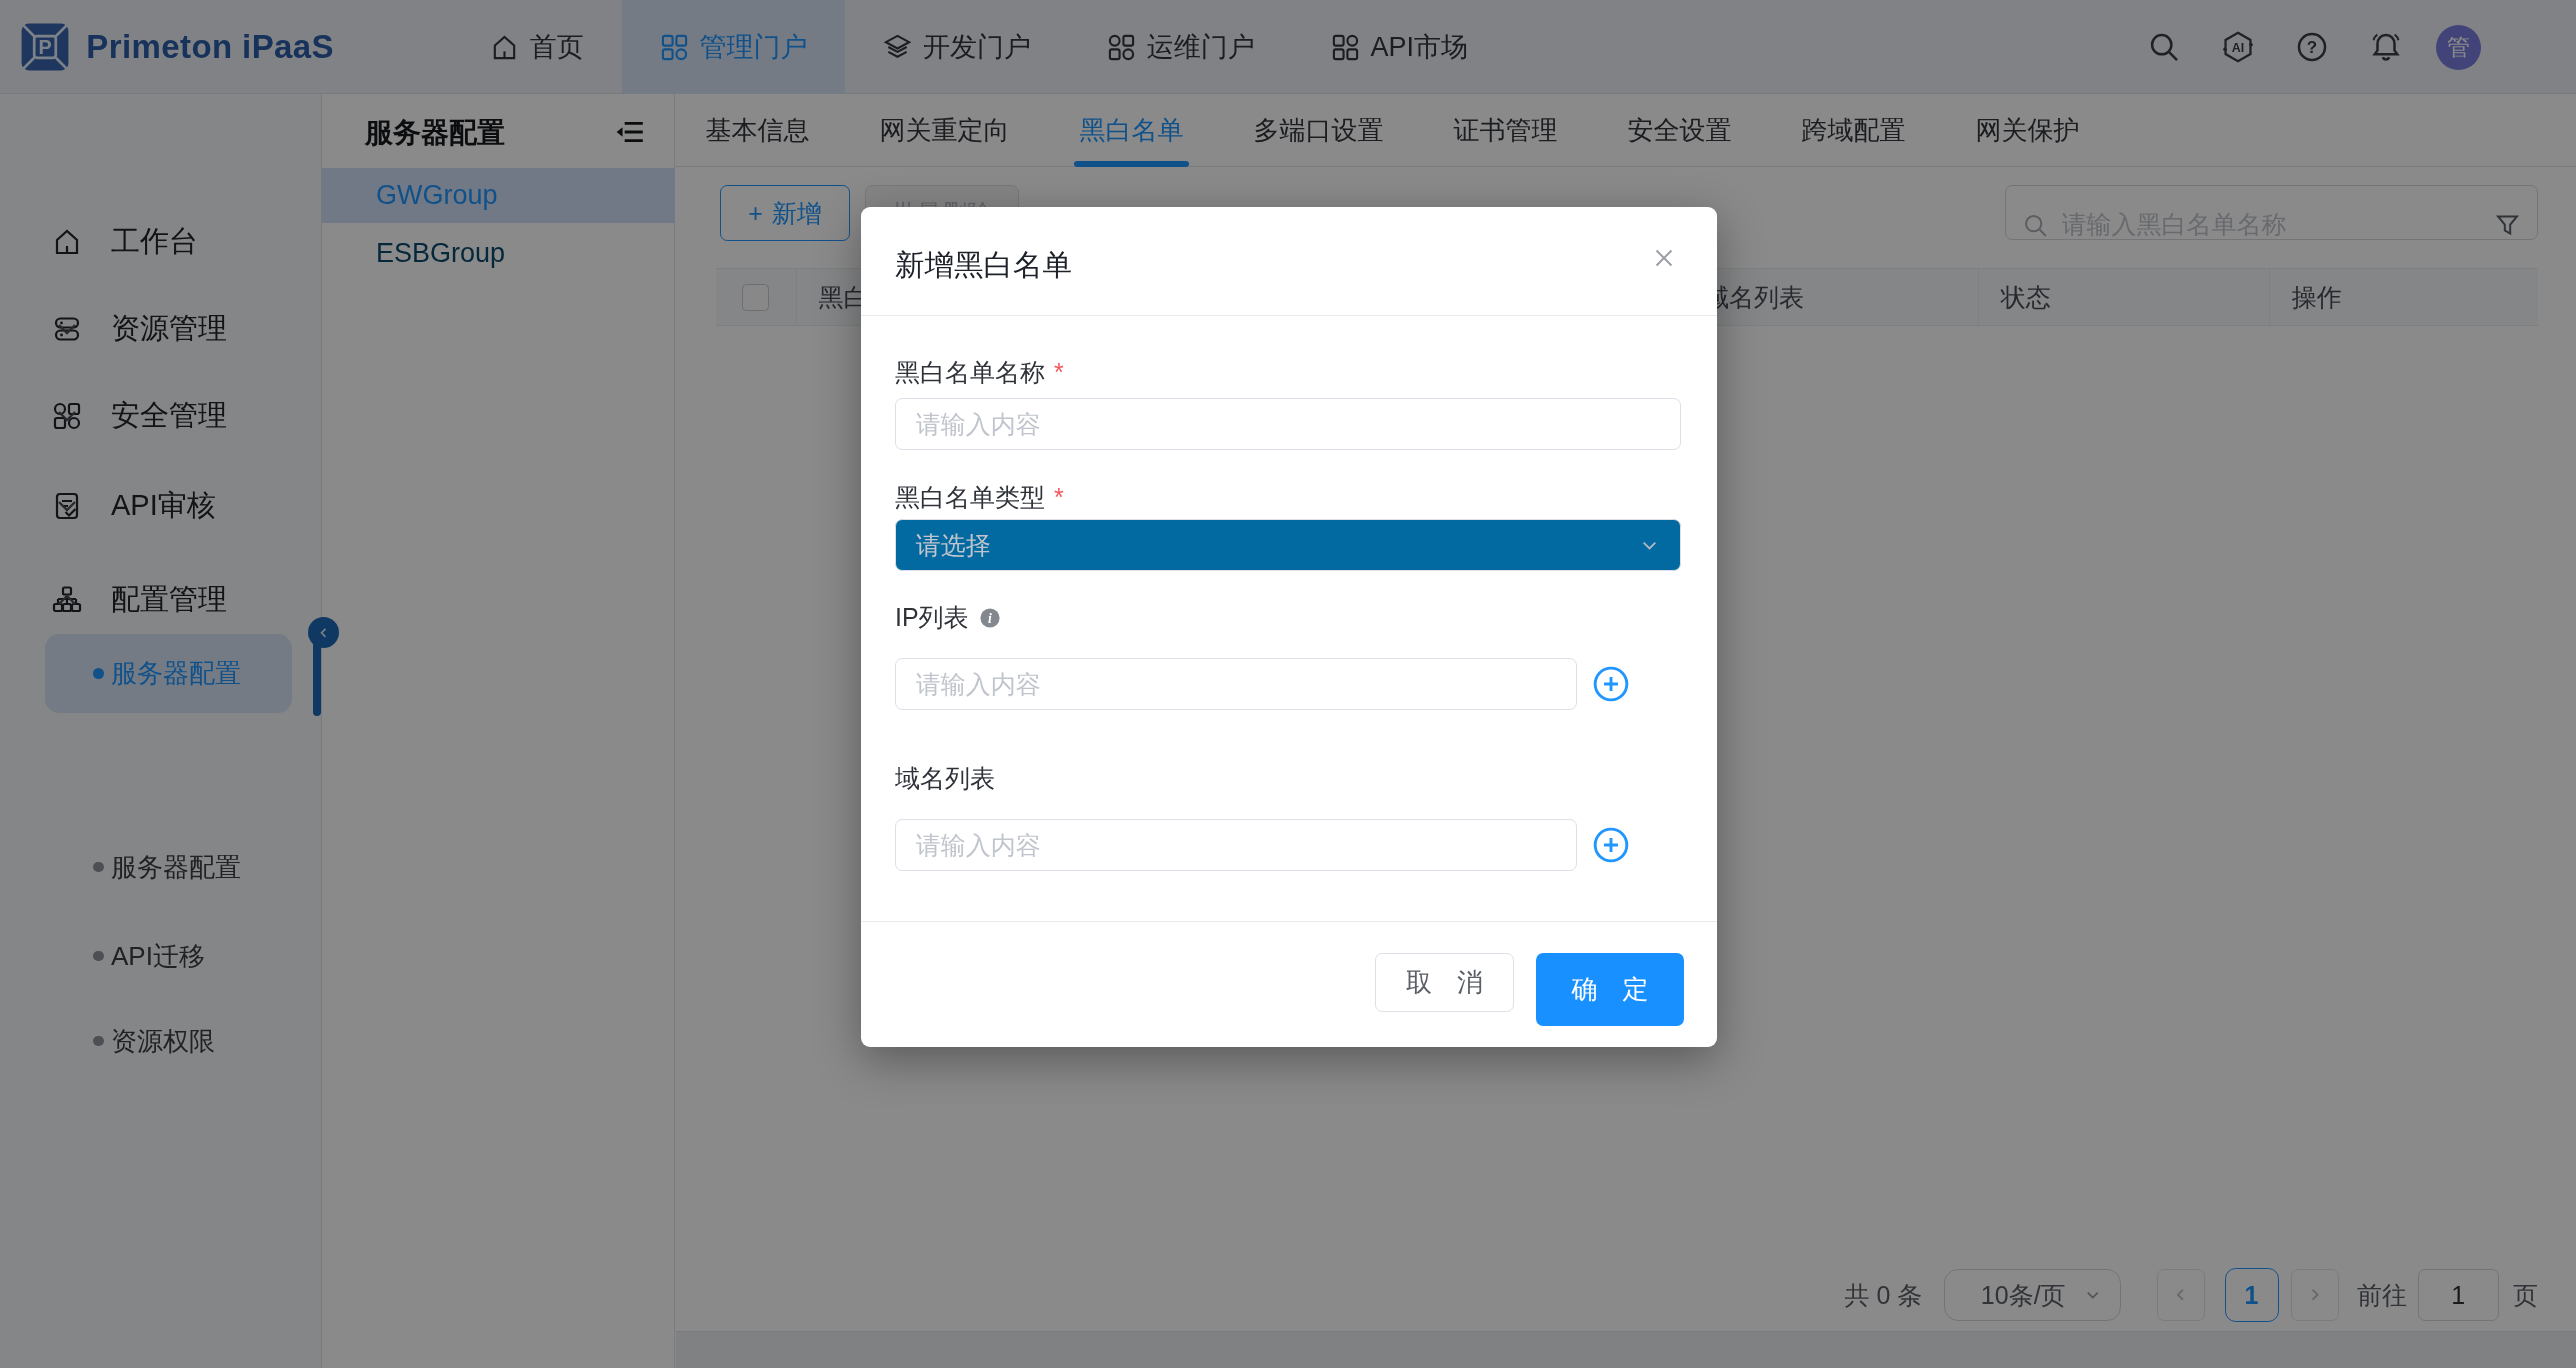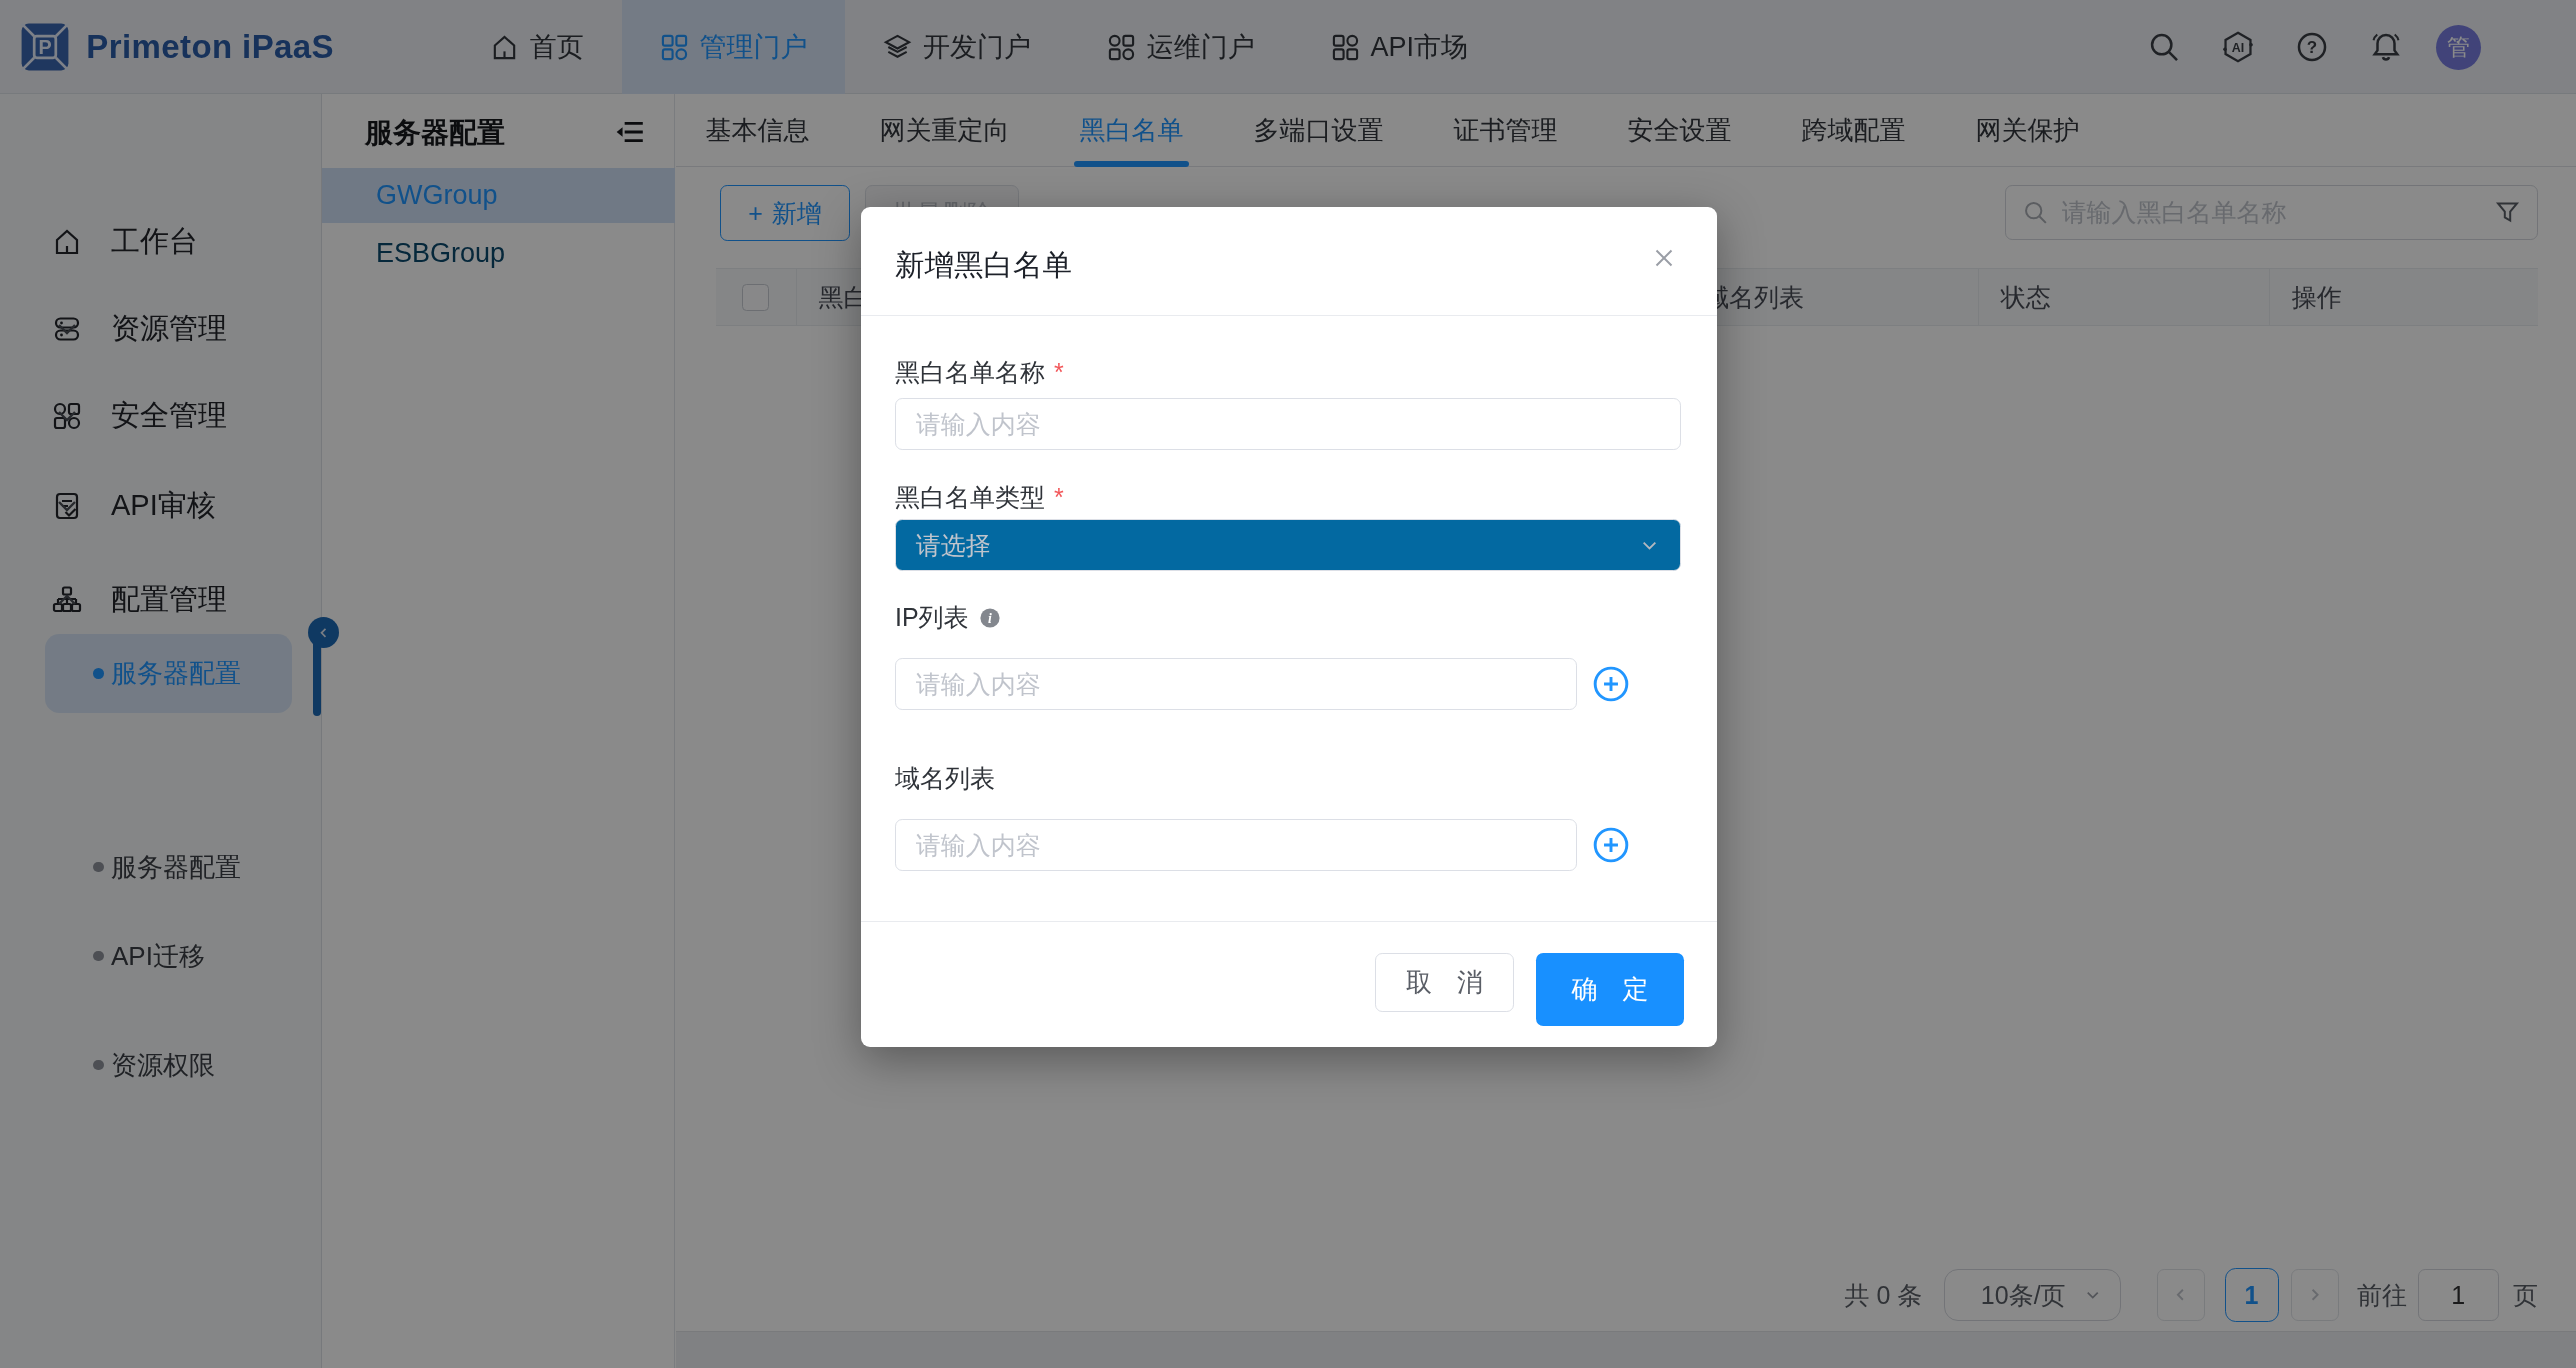--- a/index.html
+++ b/index.html
@@ -49,21 +49,21 @@
 
   
   .content { position:absolute; left:676px; top:0; width:1900px; height:1274px; background:#fff; }
   .tabs { position:absolute; left:0; top:0; width:1900px; height:73px; border-bottom:0.9px solid #dfe2e8; display:flex; gap:70px; padding-left:29.5px; }
   .tab { position:relative; height:73px; display:flex; align-items:center; font-size:26px; color:#33373d; cursor:pointer; }
   .tab.active { color:#2196ff; }
   .tab.active::after { content:""; position:absolute; left:-5.4px; right:-5.4px; bottom:0; height:6.3px; background:#2196ff; border-radius:3.6px; }
 
   .btn-add { position:absolute; left:44px; top:91px; width:130px; height:56px; border:1.8px solid #2196ff; border-radius:7.2px; background:#fff; color:#2196ff; font-size:25px; display:flex; align-items:center; justify-content:center; gap:9px; cursor:pointer; }
   .btn-batch { position:absolute; left:189px; top:91px; width:154px; height:56px; border:0.9px solid #dcdfe6; border-radius:7.2px; background:#f5f6f8; color:#b9bdc4; font-size:25px; display:flex; align-items:center; justify-content:center; cursor:default; }
-  .search-wrap { position:absolute; left:1329px; top:91px; width:533px; height:55px; border:0.9px solid #d4d7de; border-radius:7.2px; background:#fff; display:flex; align-items:center; }
+  .search-wrap { position:absolute; left:1329px; top:91px; width:533px; height:55px; border:0.9px solid #d4d7de; border-radius:7.2px; background:#fff; display:flex; align-items:flex-end; }
   .search-wrap svg.mag { width:27px; height:27px; margin-left:16px; color:#a8acb3; flex:none; }
   .search-input { flex:1; border:none; outline:none; background:transparent; font-size:25px; color:#303133; padding:0 12.5px; font-family:inherit; min-width:0; }
   .search-input::placeholder { color:#c0c4cc; }
   .search-wrap svg.funnel { width:27px; height:27px; margin-right:16px; color:#5a5e66; flex:none; cursor:pointer; }
 
   .table-header { position:absolute; left:40px; top:174px; width:1822px; height:58px; background:#f5f7fa; border-top:0.9px solid #e8eaee; border-bottom:0.9px solid #e8eaee; display:flex; }
   .th { position:relative; height:100%; display:flex; align-items:center; font-size:25px; color:#494d56; font-weight:400; border-right:0.9px solid #e8eaee; padding-left:21.5px; }
   .th:last-child { border-right:none; }
   .th-check { width:81px; justify-content:center; padding-left:0; }
   .checkbox { width:27px; height:27px; border:1.8px solid #c7cbd2; border-radius:4.5px; background:#fbfcfd; cursor:pointer; }
@@ -264,21 +264,21 @@
         <span class="sub-label">服务器配置</span>
       </div>
       <div class="sub-item" style="top:746px">
         <span class="sub-dot"></span>
         <span class="sub-label">服务器配置</span>
       </div>
       <div class="sub-item" style="top:835px">
         <span class="sub-dot"></span>
         <span class="sub-label">API迁移</span>
       </div>
-      <div class="sub-item" style="top:944px">
+      <div class="sub-item" style="top:920px">
         <span class="sub-dot"></span>
         <span class="sub-label">资源权限</span>
       </div>
 
       <div class="side-indicator"></div>
       <div class="side-toggle">
         <svg viewBox="0 0 30 30" fill="none" stroke="currentColor" stroke-width="2.6">
             <path d="M17.5 9 L11.5 15 L17.5 21"></path>
           </svg>
       </div>

